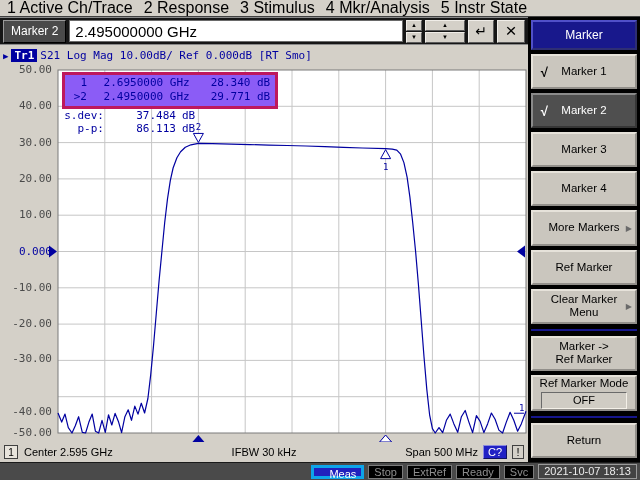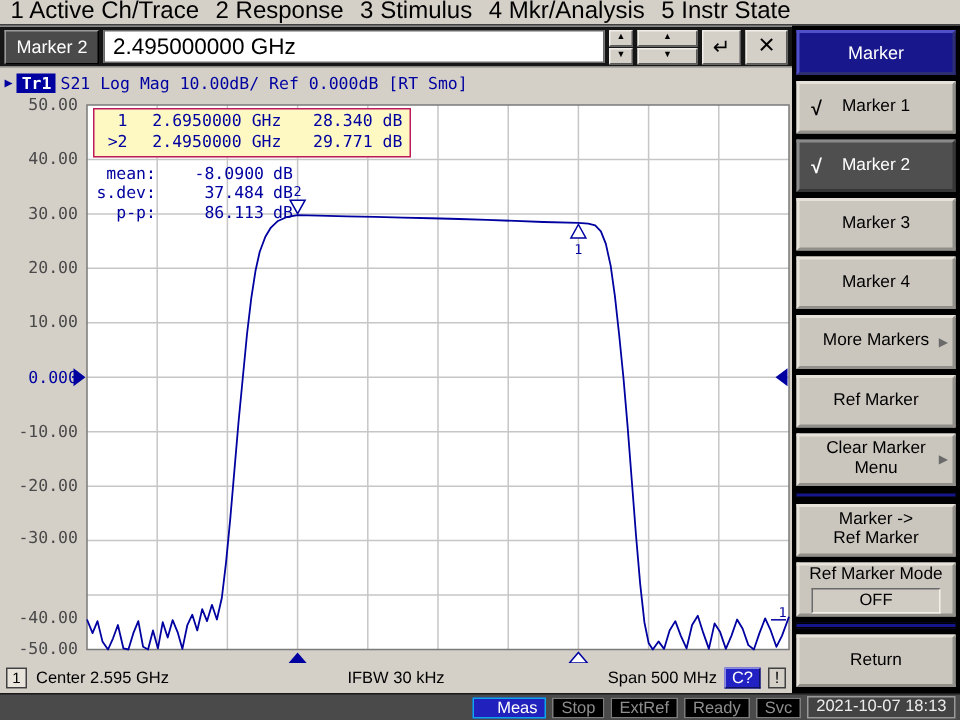--- a/index.html
+++ b/index.html
@@ -36,21 +36,21 @@
   
   .graph { position:relative; height:397px; background:#d4d0c8; overflow:hidden; }
   .graph svg { position:absolute; left:0; top:0; }
   .trace-header { position:absolute; left:3px; top:4px; display:flex; align-items:center; gap:3px;
                   font-family:"DejaVu Sans Mono", monospace; font-size:11px; color:#0000a0; z-index:3; }
   .tr-arrow { color:#0000a0; font-size:9px; }
   .tr-tag { background:#0000a0; color:#fff; font-weight:bold; padding:0 3px; }
   .ylabel { position:absolute; left:0; width:52px; text-align:right;
             font-family:"DejaVu Sans Mono", monospace; font-size:11px; color:#4a4a4a; }
   .ylabel.ref { color:#0000a0; }
-  .marker-table { position:absolute; left:62px; top:27px; border:1px solid #be185d; background:#fef9c3;
+  .marker-table { position:absolute; left:62px; top:27px; border:3px solid #be185d; background:#8b5cf6;
                   padding:1px 5px 2px; font-family:"DejaVu Sans Mono", monospace; font-size:11px;
                   line-height:14px; color:#0000a0; z-index:2; white-space:nowrap; }
   .mt-id  { display:inline-block; width:17px; text-align:right; }
   .mt-freq{ display:inline-block; width:96px; text-align:right; }
   .mt-val { display:inline-block; width:74px; text-align:right; }
   .stats  { position:absolute; left:62px; top:64px; font-family:"DejaVu Sans Mono", monospace;
             font-size:11px; line-height:13px; color:#0000a0; z-index:2; white-space:nowrap; }
   .st-label { display:inline-block; width:42px; text-align:right; }
   .st-val   { display:inline-block; width:72px; text-align:right; }
   .st-unit  { display:inline-block; margin-left:6px; }
@@ -81,21 +81,21 @@
               font-size:8px; color:#6a6a6a; }
   .sk-value { display:block; width:84%; margin-top:2px; background:#d0ccc4; border:1px solid;
               border-color:#6a6a6a #f4f0e8 #f4f0e8 #6a6a6a; font-size:11px; line-height:15px; text-align:center; }
   .sk-sep { flex:none; height:4px; background:#16168c; border-top:1px solid #000; border-bottom:1px solid #000; }
 
   
   .statusbar { height:18px; background:#4a4a4a; border-top:1px solid #1a1a1a;
                display:flex; align-items:center; justify-content:flex-end; gap:4px; padding:0 3px;
                font-size:11px; }
   .badge { height:14px; line-height:13px; padding:0 5px; text-align:center; }
-  .badge.active { background:#2121bd; color:#fff; border:1px solid #0ea5e9;padding-left:15px; }
+  .badge.active { background:#2121bd; color:#fff; border:3px solid #0ea5e9;padding-left:15px; }
   .badge.off { background:#000000; color:#8e8e8e; border:1px solid #7c7c7c; }
   .datetime { height:15px; line-height:13px; padding:0 5px; color:#ececec; background:#434343;
               border:1px solid #9a9a9a; }
 
   .mklbl { font-family:"DejaVu Sans Mono", monospace; font-size:9px; fill:#0000a0; }
 </style>
 </head>
 <body>
 
 <div class="screen">
@@ -185,23 +185,20 @@
             <span class="mt-val">28.340 dB</span>
           </div>
           <div>
             <span class="mt-id">&gt;2</span>
             <span class="mt-freq">2.4950000 GHz</span>
             <span class="mt-val">29.771 dB</span>
           </div>
         </div>
         <div class="stats">
           <div>
-            <span class="st-label">mean:</span><span class="st-val">-8.0900</span><span class="st-unit">dB</span>
-          </div>
-          <div>
             <span class="st-label">s.dev:</span><span class="st-val">37.484</span><span class="st-unit">dB</span>
           </div>
           <div>
             <span class="st-label">p-p:</span><span class="st-val">86.113</span><span class="st-unit">dB</span>
           </div>
         </div>
       </div>
 
       <div class="axis-row">
         <div class="axis-left">

